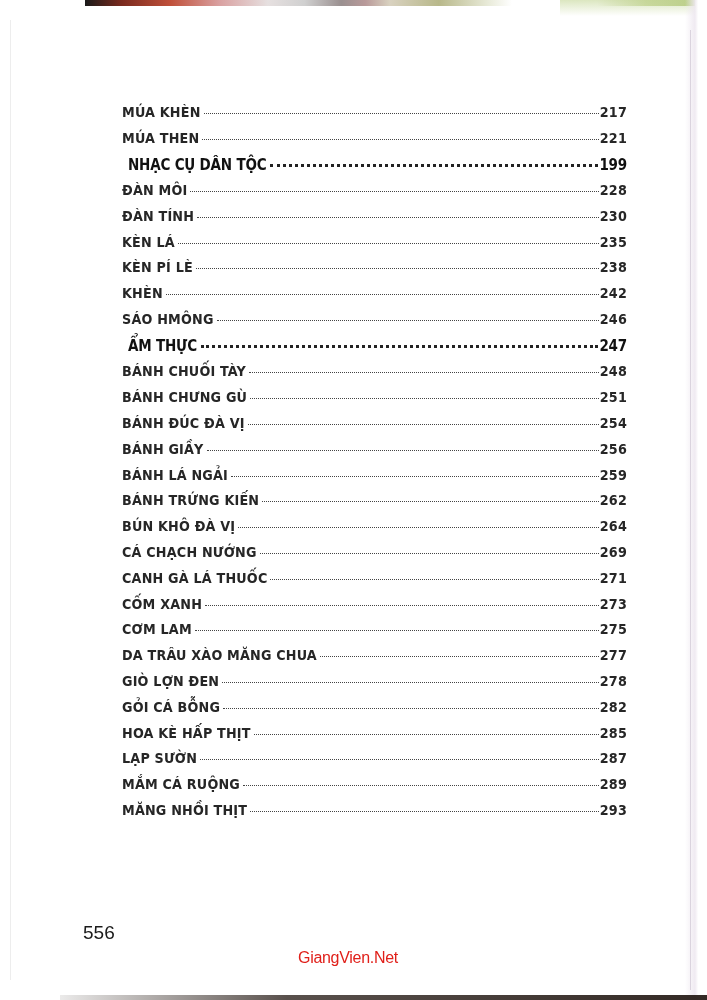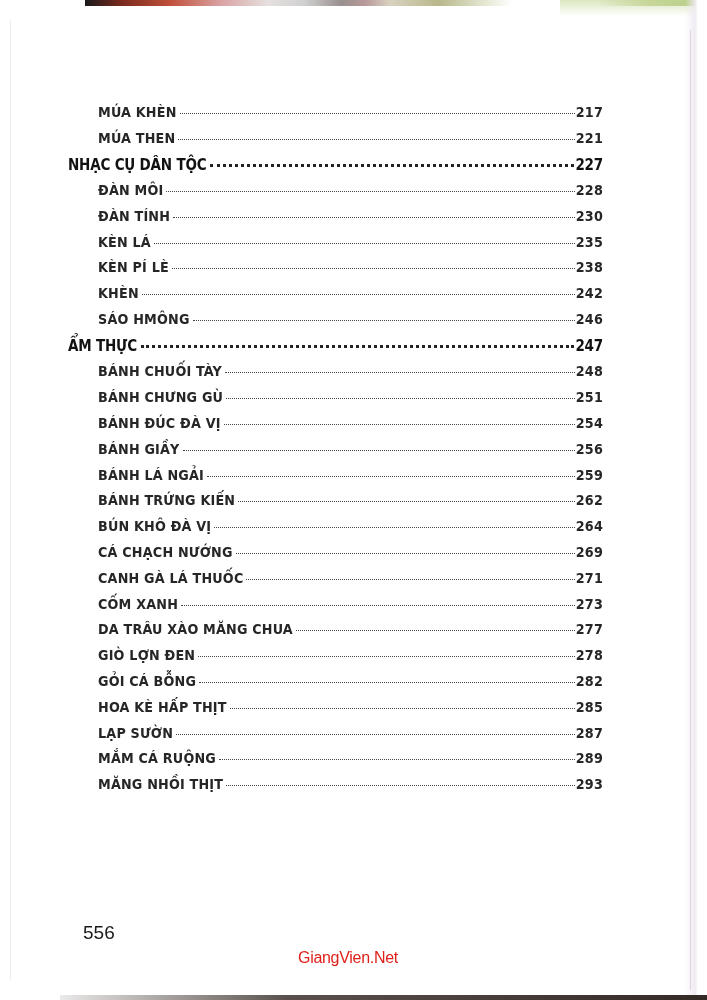--- a/index.html
+++ b/index.html
@@ -58,21 +58,21 @@
     .left-edge {
       position: absolute;
       left: 10px;
       top: 20px;
       width: 1px;
       height: 960px;
       background: rgba(225,225,225,0.6);
     }
     .toc {
       position: absolute;
-      left: 68px;
+      left: 92px;
       top: 104px;
       width: 535px;
     }
     .toc-row {
       display: flex;
       align-items: baseline;
       height: 25.8px;
       font-size: 14.2px;
       letter-spacing: 0.2px;
       white-space: nowrap;
@@ -82,20 +82,21 @@
       padding-left: 30px;
       font-weight: bold;
       color: #262626;
     }
     .toc-row.section {
       font-size: 15px;
       font-weight: bold;
       color: #111111;
       letter-spacing: -0.2px;
       height: 26.5px;
+      margin-left: 36px;
     }
     .toc-title {
       flex: 0 0 auto;
     }
     .toc-leader {
       flex: 1 1 auto;
       margin: 0 1px 0 3px;
       border-bottom: 1.5px dotted #444;
       transform: translateY(-3px);
       min-width: 10px;
@@ -144,21 +145,21 @@
     <span class="toc-page">217</span>
   </div>
   <div class="toc-row sub">
     <span class="toc-title">MÚA THEN</span>
     <span class="toc-leader"></span>
     <span class="toc-page">221</span>
   </div>
   <div class="toc-row section">
     <span class="toc-title">NHẠC CỤ DÂN TỘC</span>
     <span class="toc-leader"></span>
-    <span class="toc-page">227</span>
+    <span class="toc-page">199</span>
   </div>
   <div class="toc-row sub">
     <span class="toc-title">ĐÀN MÔI</span>
     <span class="toc-leader"></span>
     <span class="toc-page">228</span>
   </div>
   <div class="toc-row sub">
     <span class="toc-title">ĐÀN TÍNH</span>
     <span class="toc-leader"></span>
     <span class="toc-page">230</span>
@@ -232,20 +233,25 @@
     <span class="toc-title">CANH GÀ LÁ THUỐC</span>
     <span class="toc-leader"></span>
     <span class="toc-page">271</span>
   </div>
   <div class="toc-row sub">
     <span class="toc-title">CỐM XANH</span>
     <span class="toc-leader"></span>
     <span class="toc-page">273</span>
   </div>
   <div class="toc-row sub">
+    <span class="toc-title">CƠM LAM</span>
+    <span class="toc-leader"></span>
+    <span class="toc-page">275</span>
+  </div>
+  <div class="toc-row sub">
     <span class="toc-title">DA TRÂU XÀO MĂNG CHUA</span>
     <span class="toc-leader"></span>
     <span class="toc-page">277</span>
   </div>
   <div class="toc-row sub">
     <span class="toc-title">GIÒ LỢN ĐEN</span>
     <span class="toc-leader"></span>
     <span class="toc-page">278</span>
   </div>
   <div class="toc-row sub">

